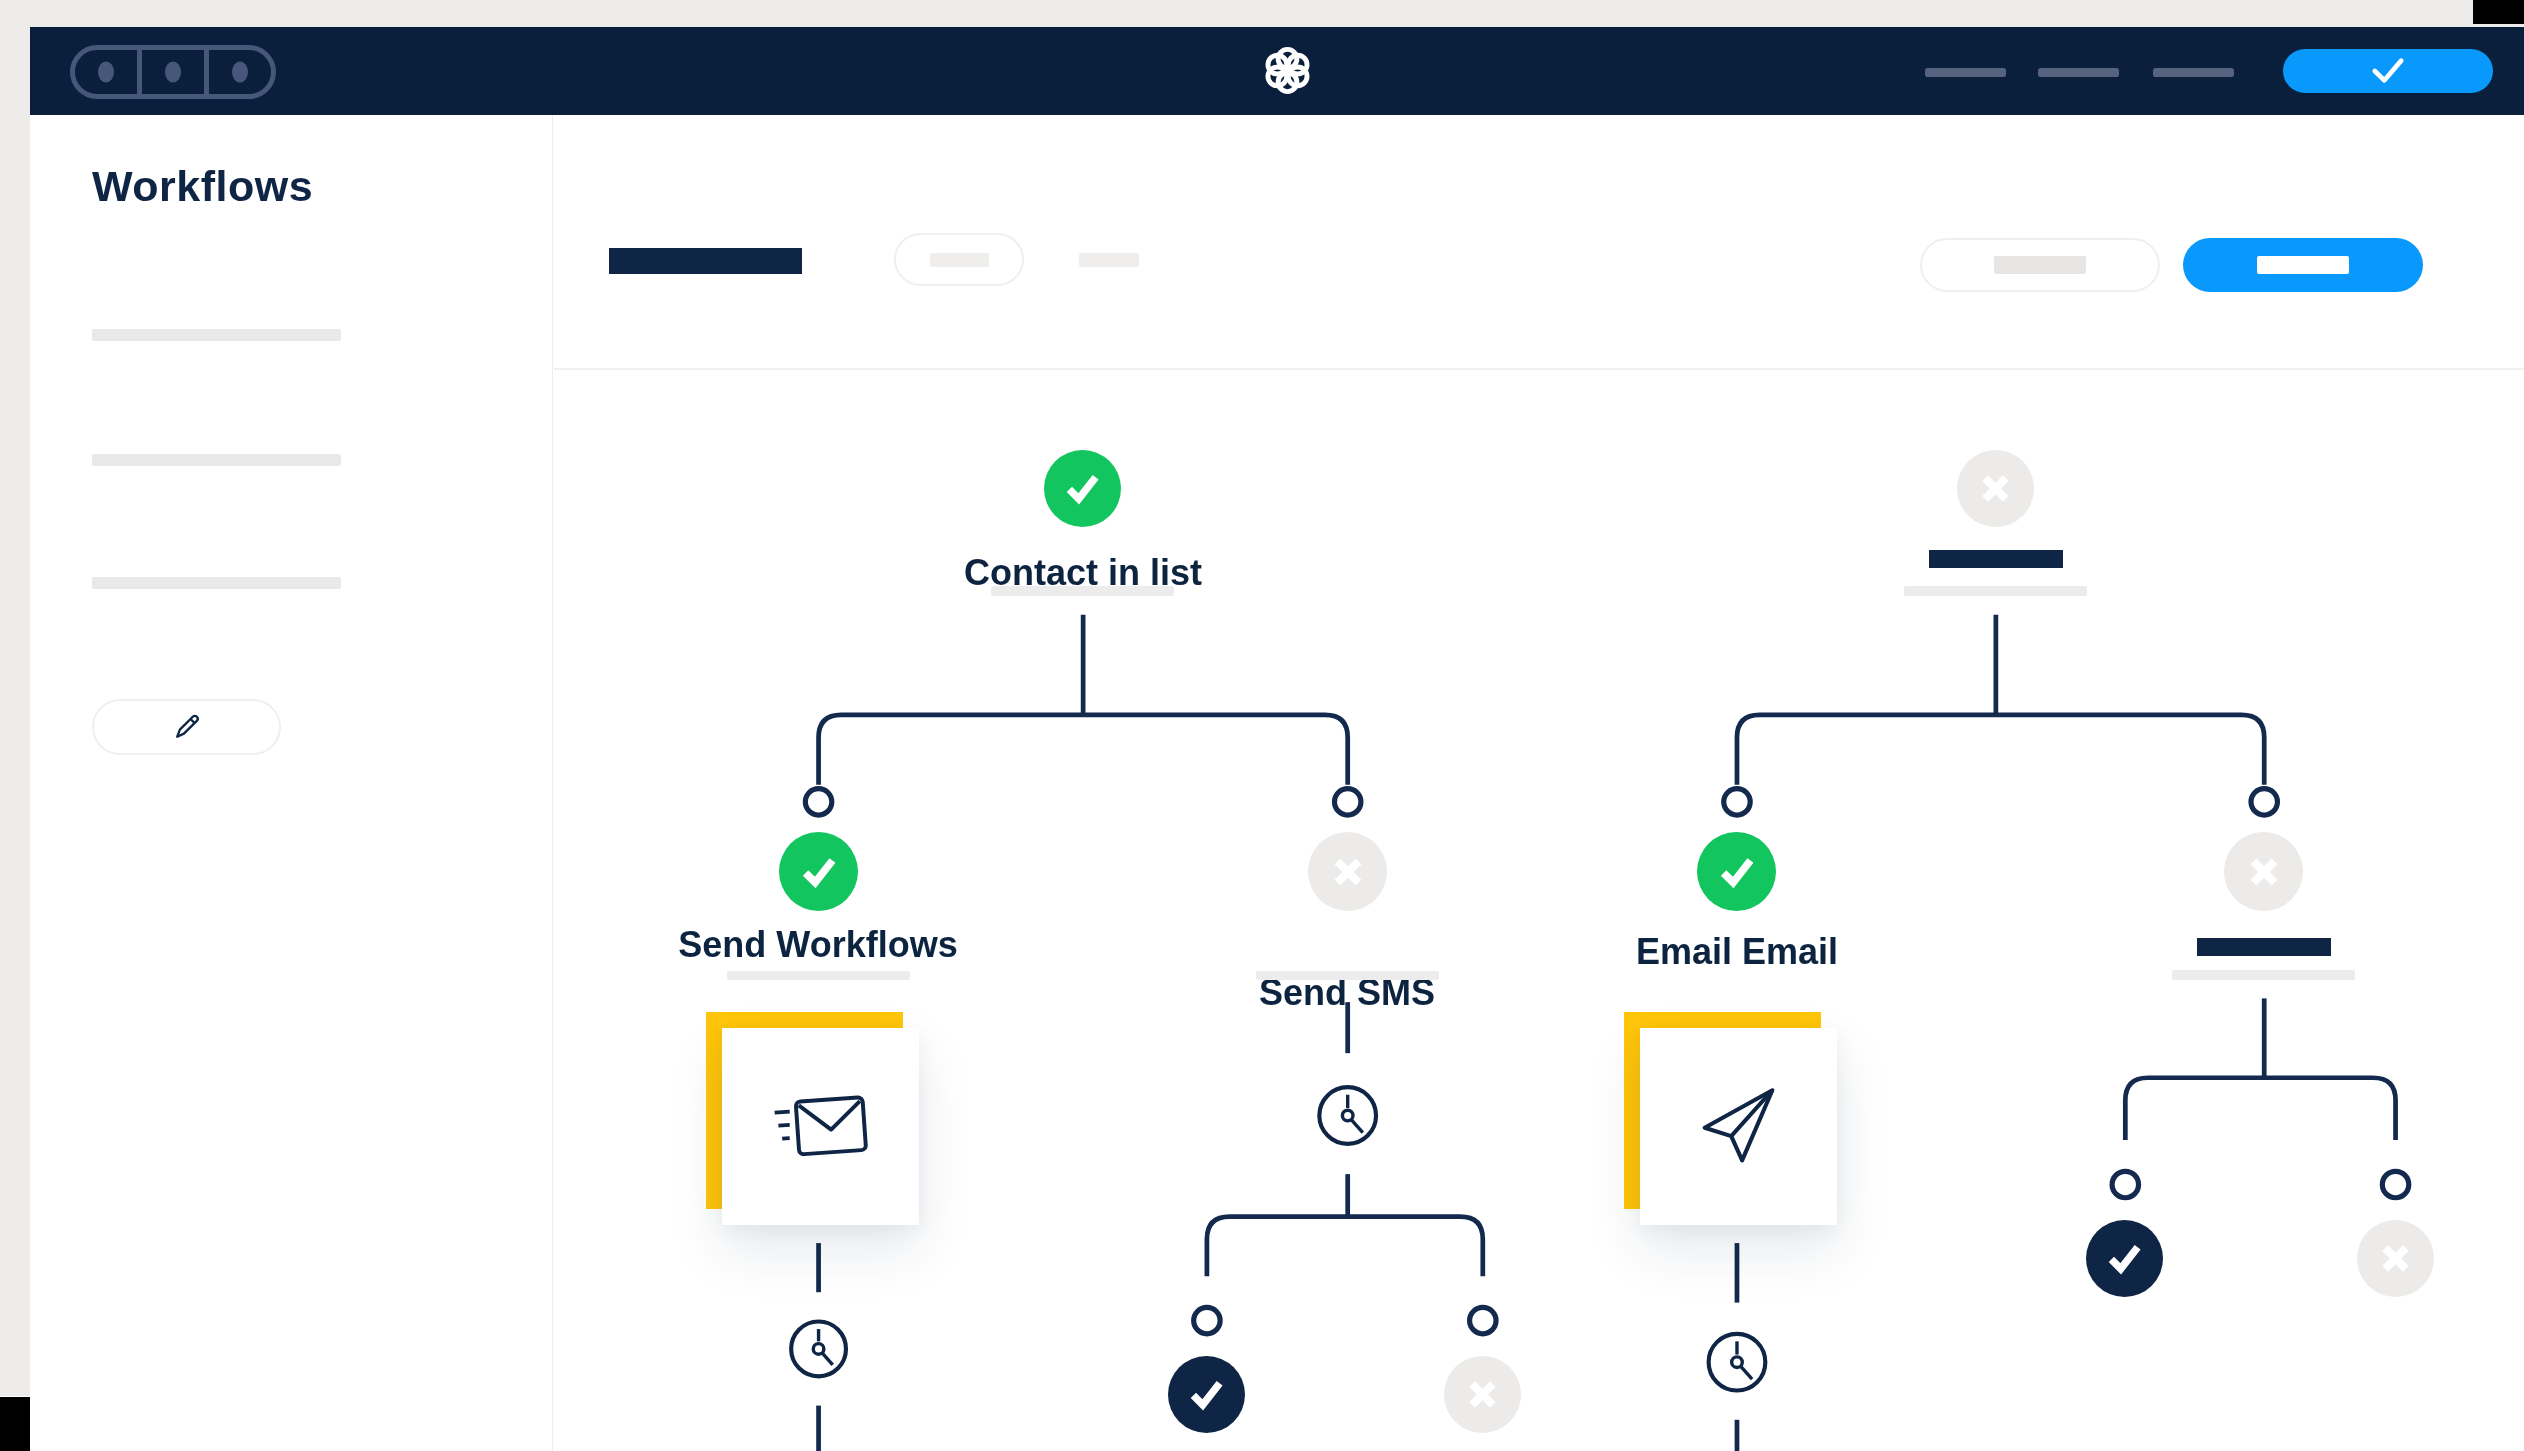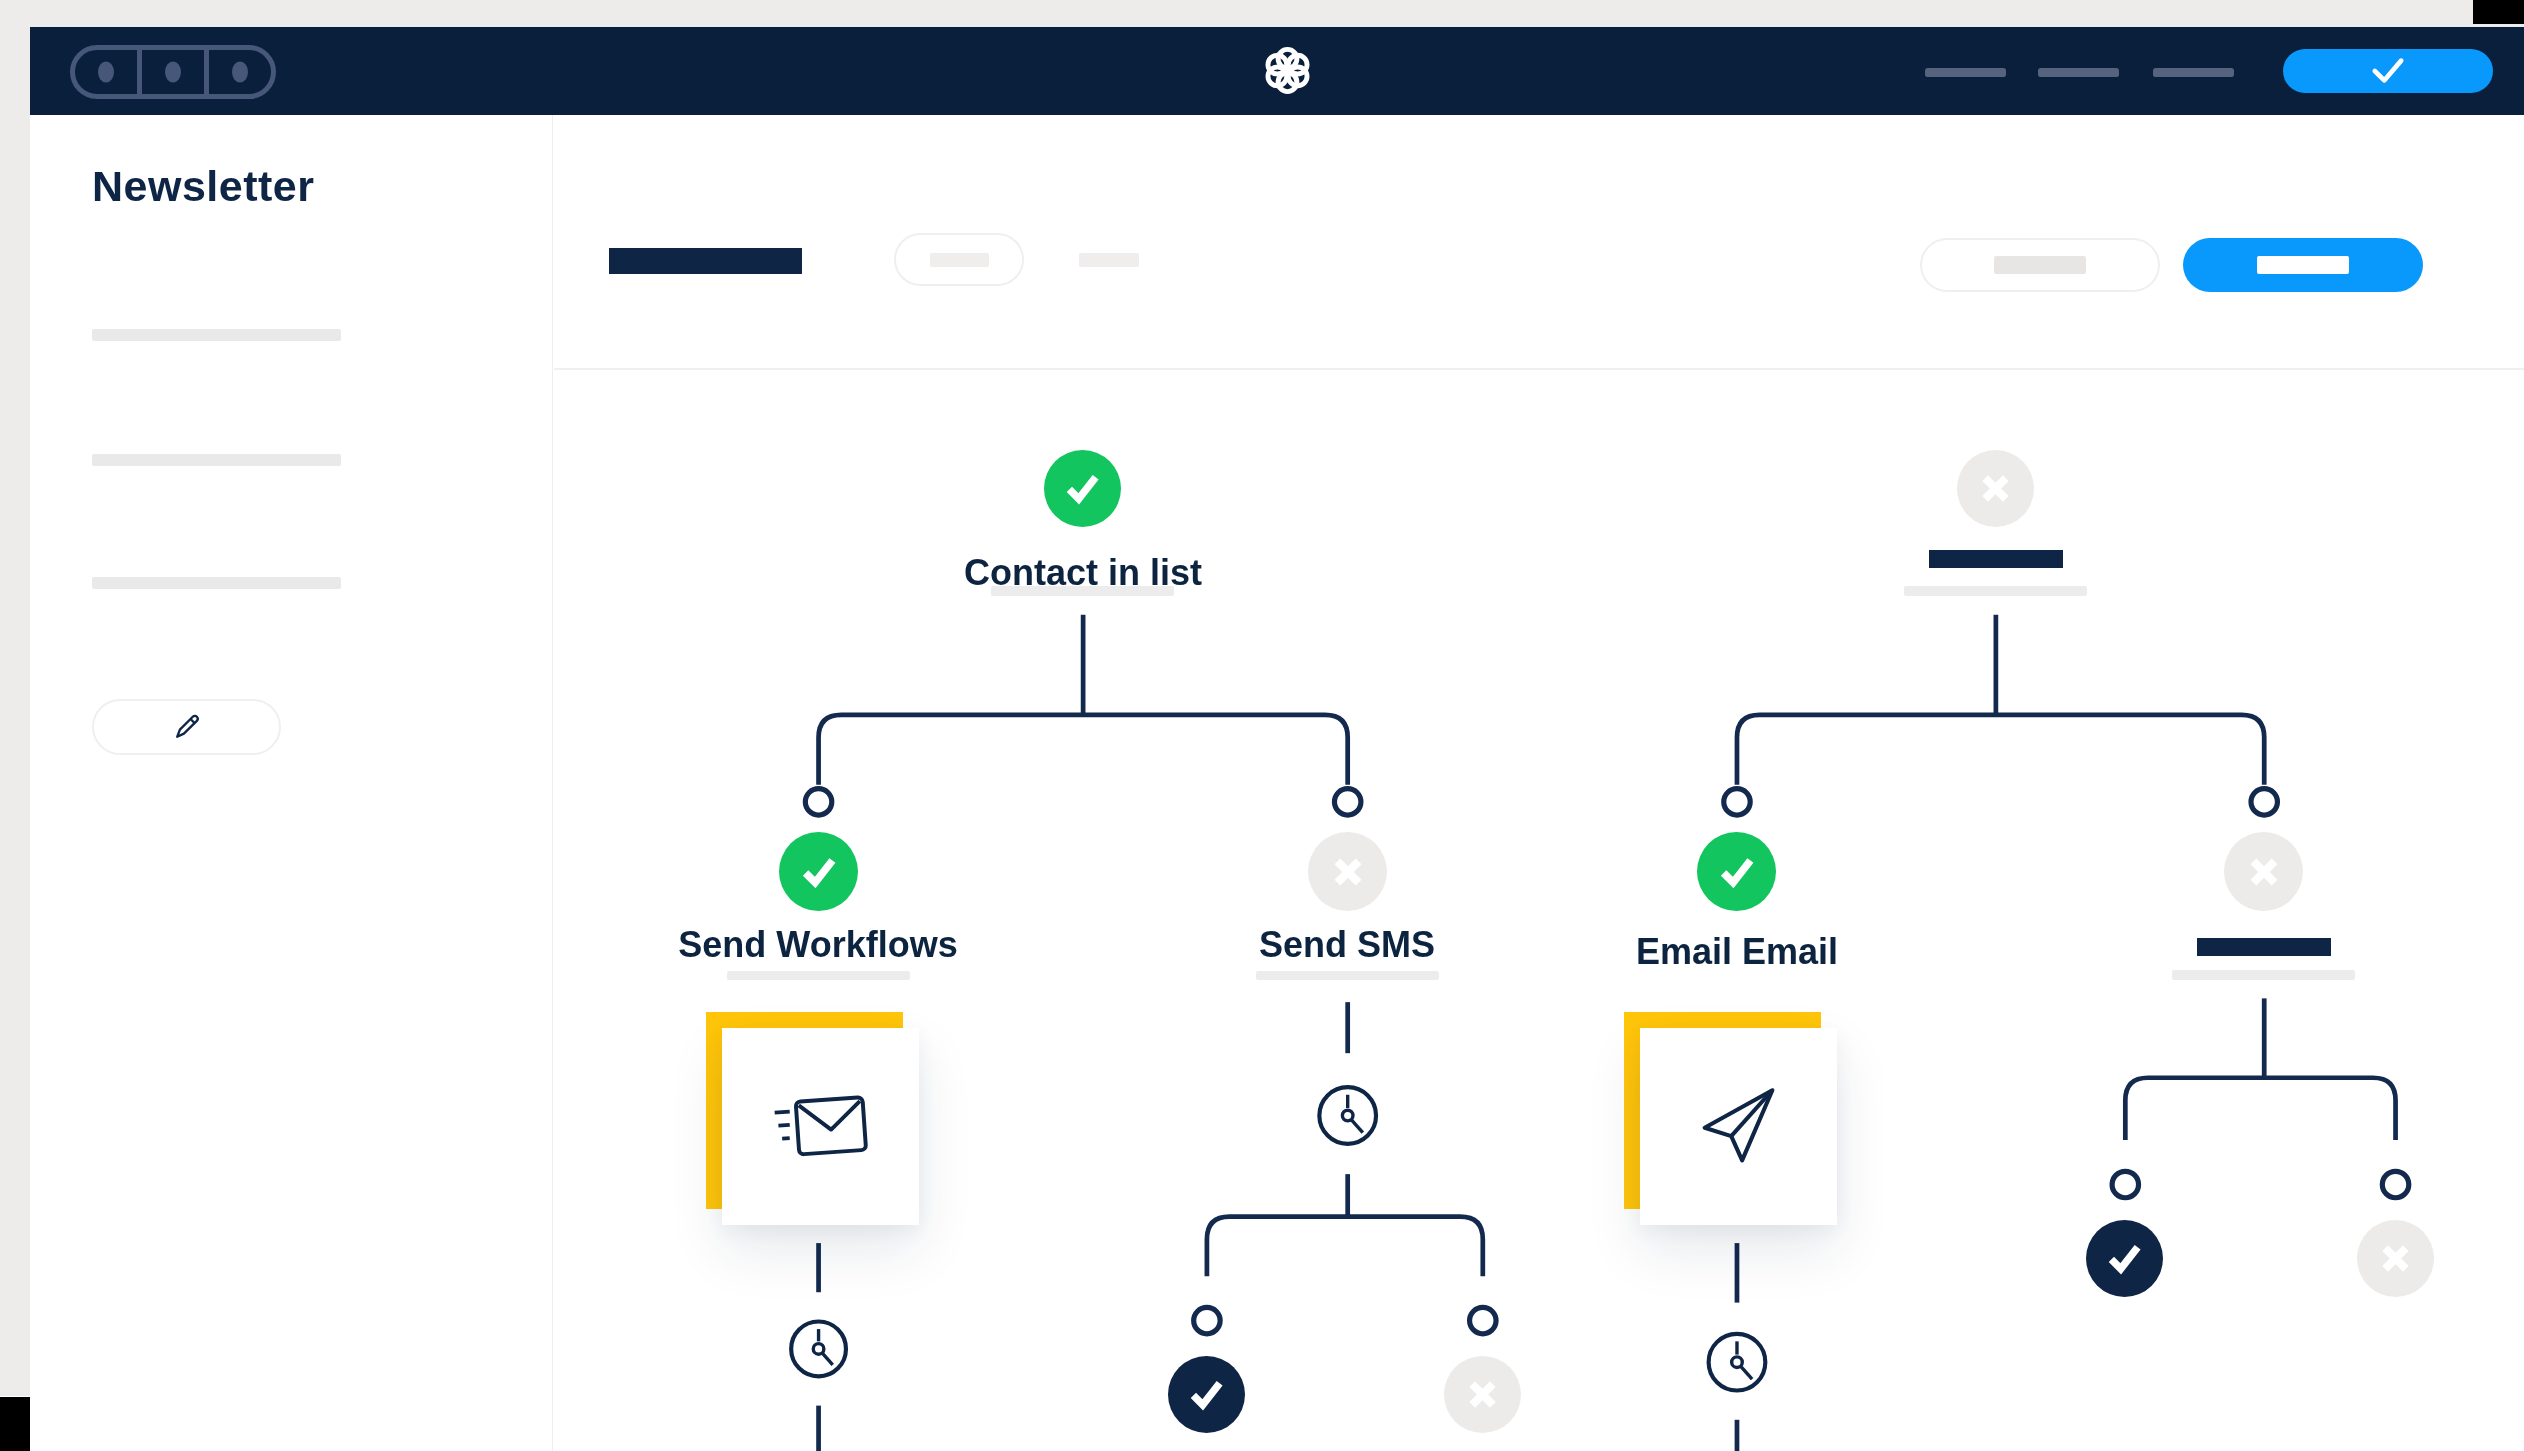--- a/index.html
+++ b/index.html
@@ -90,21 +90,21 @@
     <span class="abs bar-dash" style="left:2123px"></span>
 
     <div class="abs" id="confirm-btn">
       <svg width="40" height="32" viewBox="0 0 42 34">
         <polyline points="7,17 17,27 35,6" fill="none" stroke="#fff" stroke-width="5" stroke-linecap="round" stroke-linejoin="round"></polyline>
       </svg>
     </div>
   </div>
 
   <div class="abs" id="sidebar">
-    <div class="abs" id="sb-title">Newsletter</div>
+    <div class="abs" id="sb-title">Workflows</div>
     <div class="abs sb-bar" style="top:214px"></div>
     <div class="abs sb-bar" style="top:339px"></div>
     <div class="abs sb-bar" style="top:462px"></div>
     <div class="abs" id="edit-pill">
       <svg width="32" height="32" viewBox="0 0 36 36">
         <path d="M7 29 L10 21 L24.5 6.5 a3.2 3.2 0 0 1 4.6 4.6 L14.5 25.5 L7 29 Z" fill="none" stroke="#0E2545" stroke-width="2.6" stroke-linejoin="round"></path>
         <line x1="22" y1="9" x2="26.6" y2="13.6" stroke="#0E2545" stroke-width="2.6"></line>
       </svg>
     </div>
   </div>
@@ -210,21 +210,21 @@
         <path d="M30 16 L62.5 44 L95 16" stroke-width="4.2" stroke-linejoin="round"></path>
       </g>
     </svg>
   </div>
 
   <div class="abs status s-gray" style="left:1308px;top:832px;width:79px;height:79px">
     <svg width="46" height="46" viewBox="0 0 48 48">
       <path d="M13 13 L35 35 M35 13 L13 35" stroke="#fff" stroke-width="8.5" fill="none"></path>
     </svg>
   </div>
-  <div class="abs node-label" style="left:1158px;top:924px">Send SMS</div>
+  <div class="abs node-label" style="left:1158px;top:972px">Send SMS</div>
   <div class="abs underline" style="left:1256px;top:971px;width:183px;height:9.4px"></div>
   <div class="abs status s-navy" style="left:1168px;top:1356px;width:77px;height:77px">
     <svg width="45" height="45" viewBox="0 0 48 48">
       <polyline points="10,25 20,35 38,12" fill="none" stroke="#fff" stroke-width="8"></polyline>
     </svg>
   </div>
   <div class="abs status s-gray" style="left:1444px;top:1356px;width:77px;height:77px">
     <svg width="45" height="45" viewBox="0 0 48 48">
       <path d="M13 13 L35 35 M35 13 L13 35" stroke="#fff" stroke-width="8.5" fill="none"></path>
     </svg>

